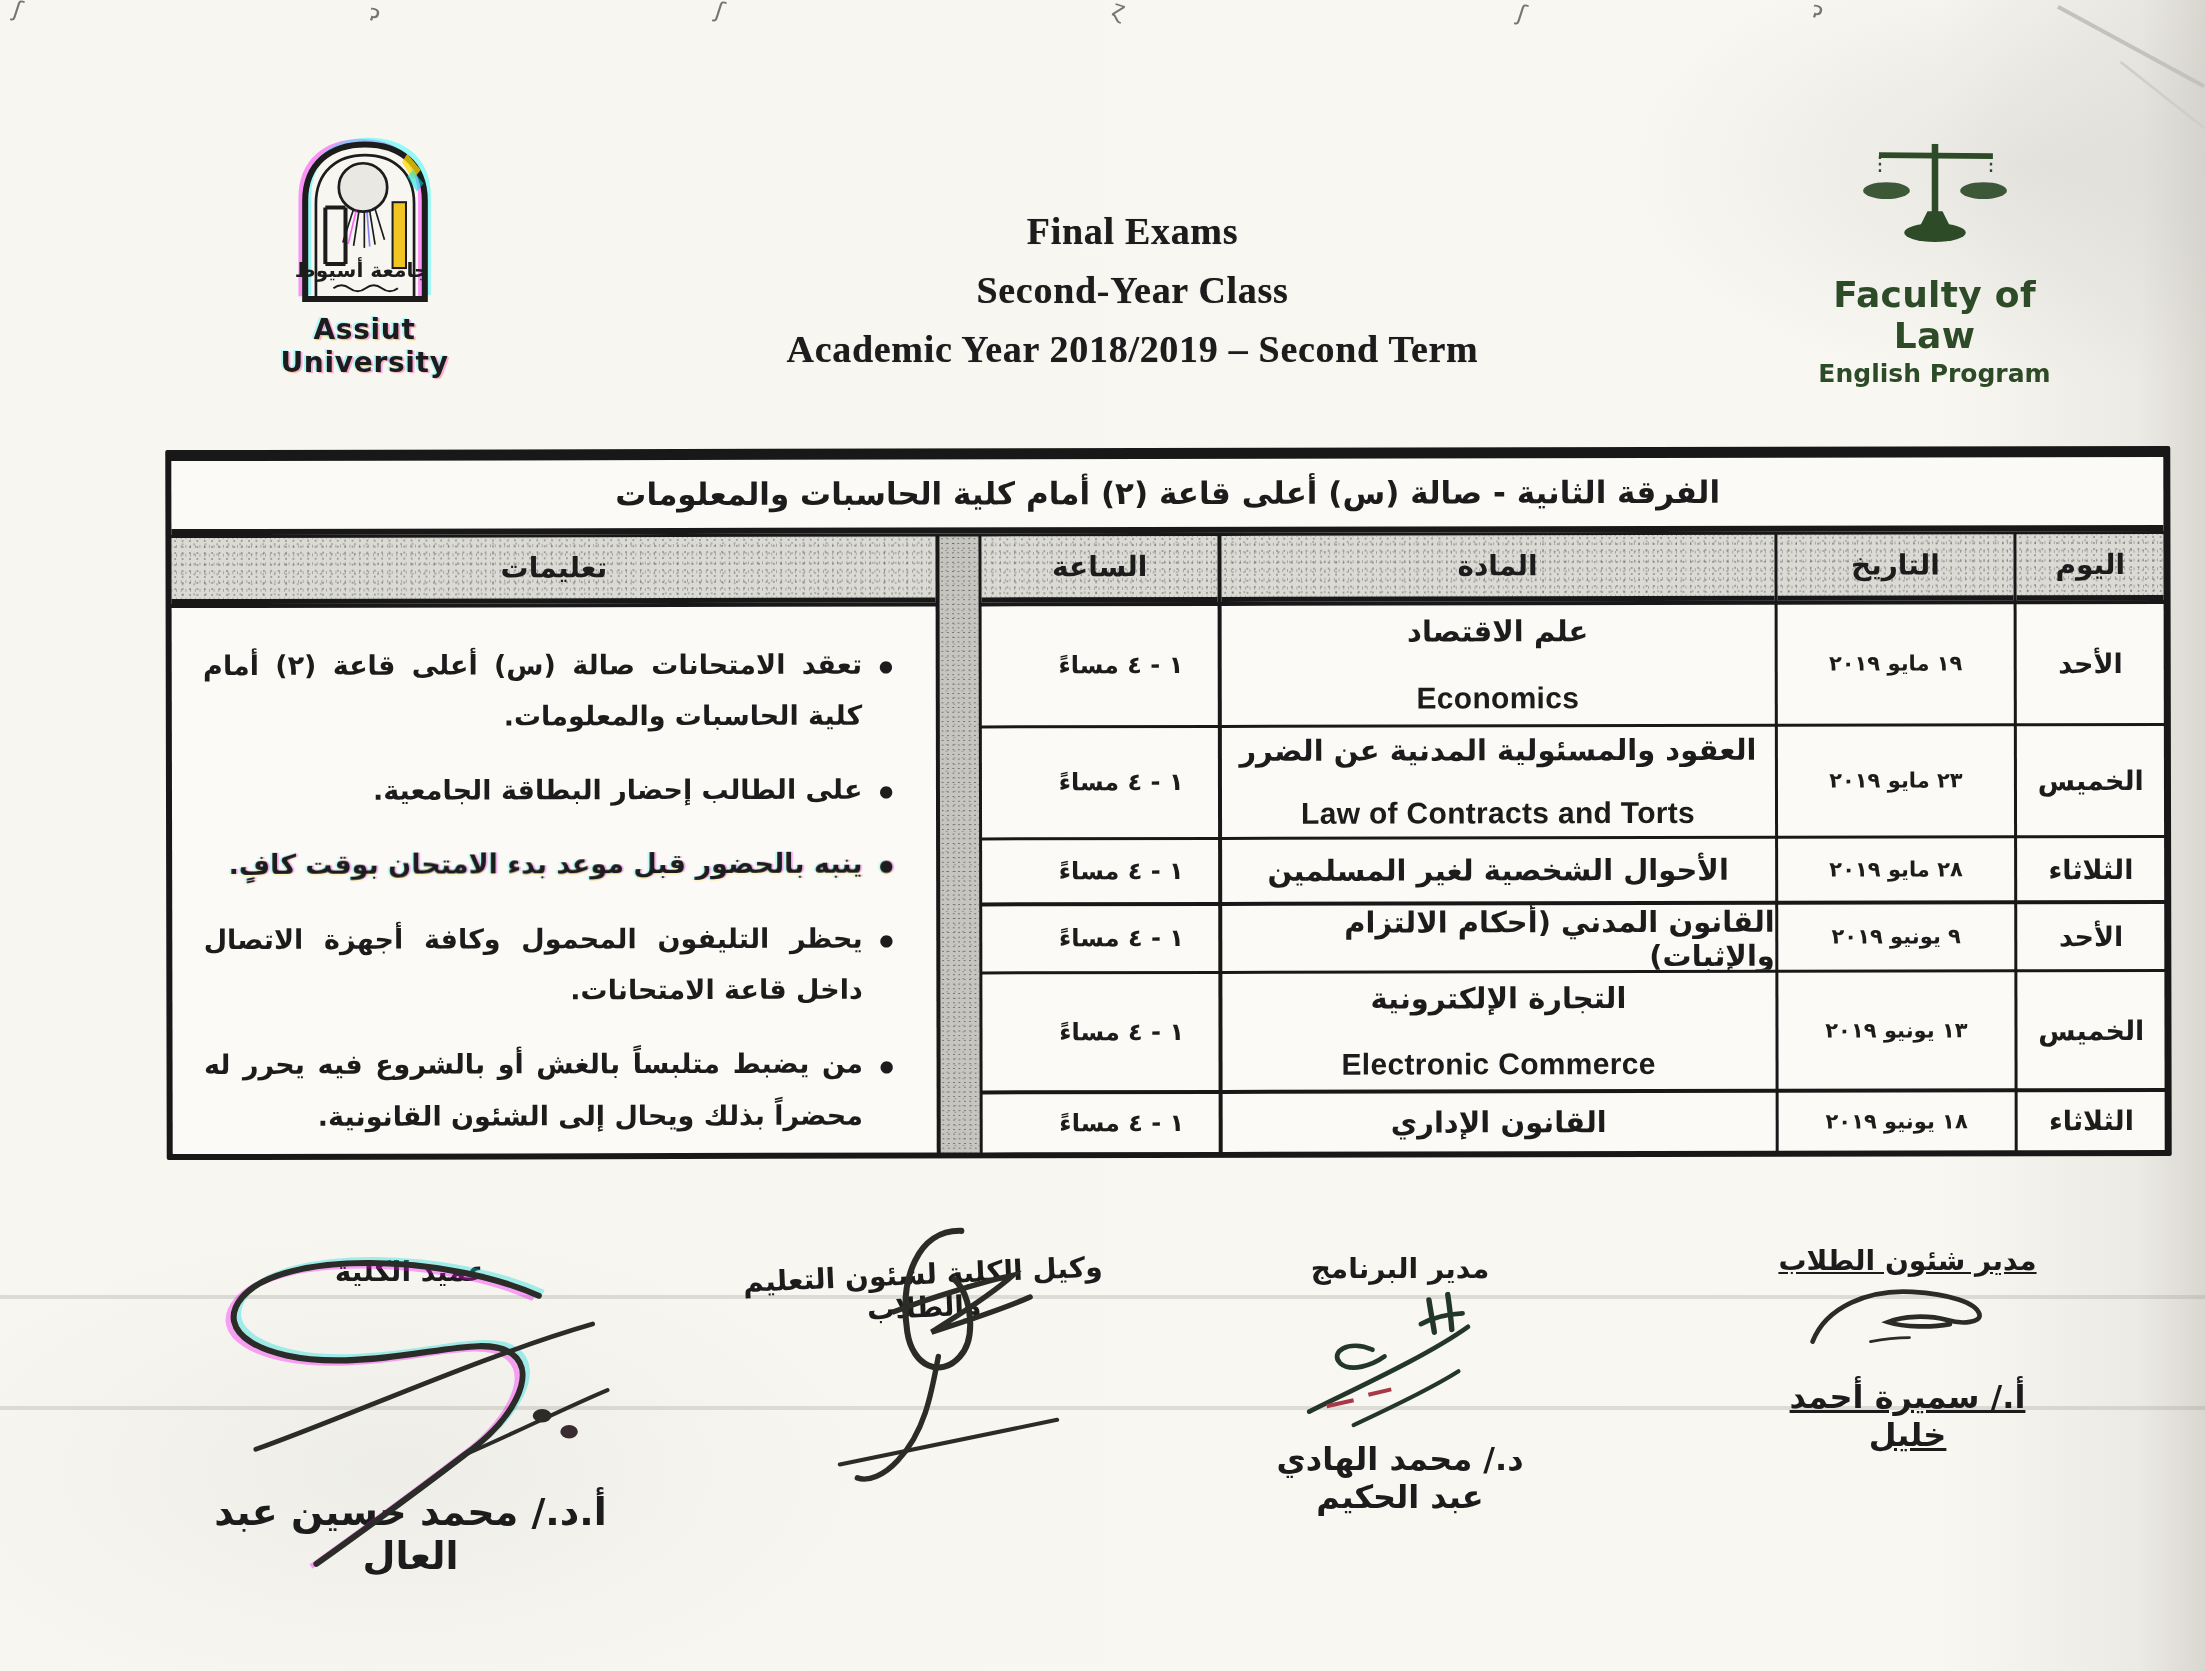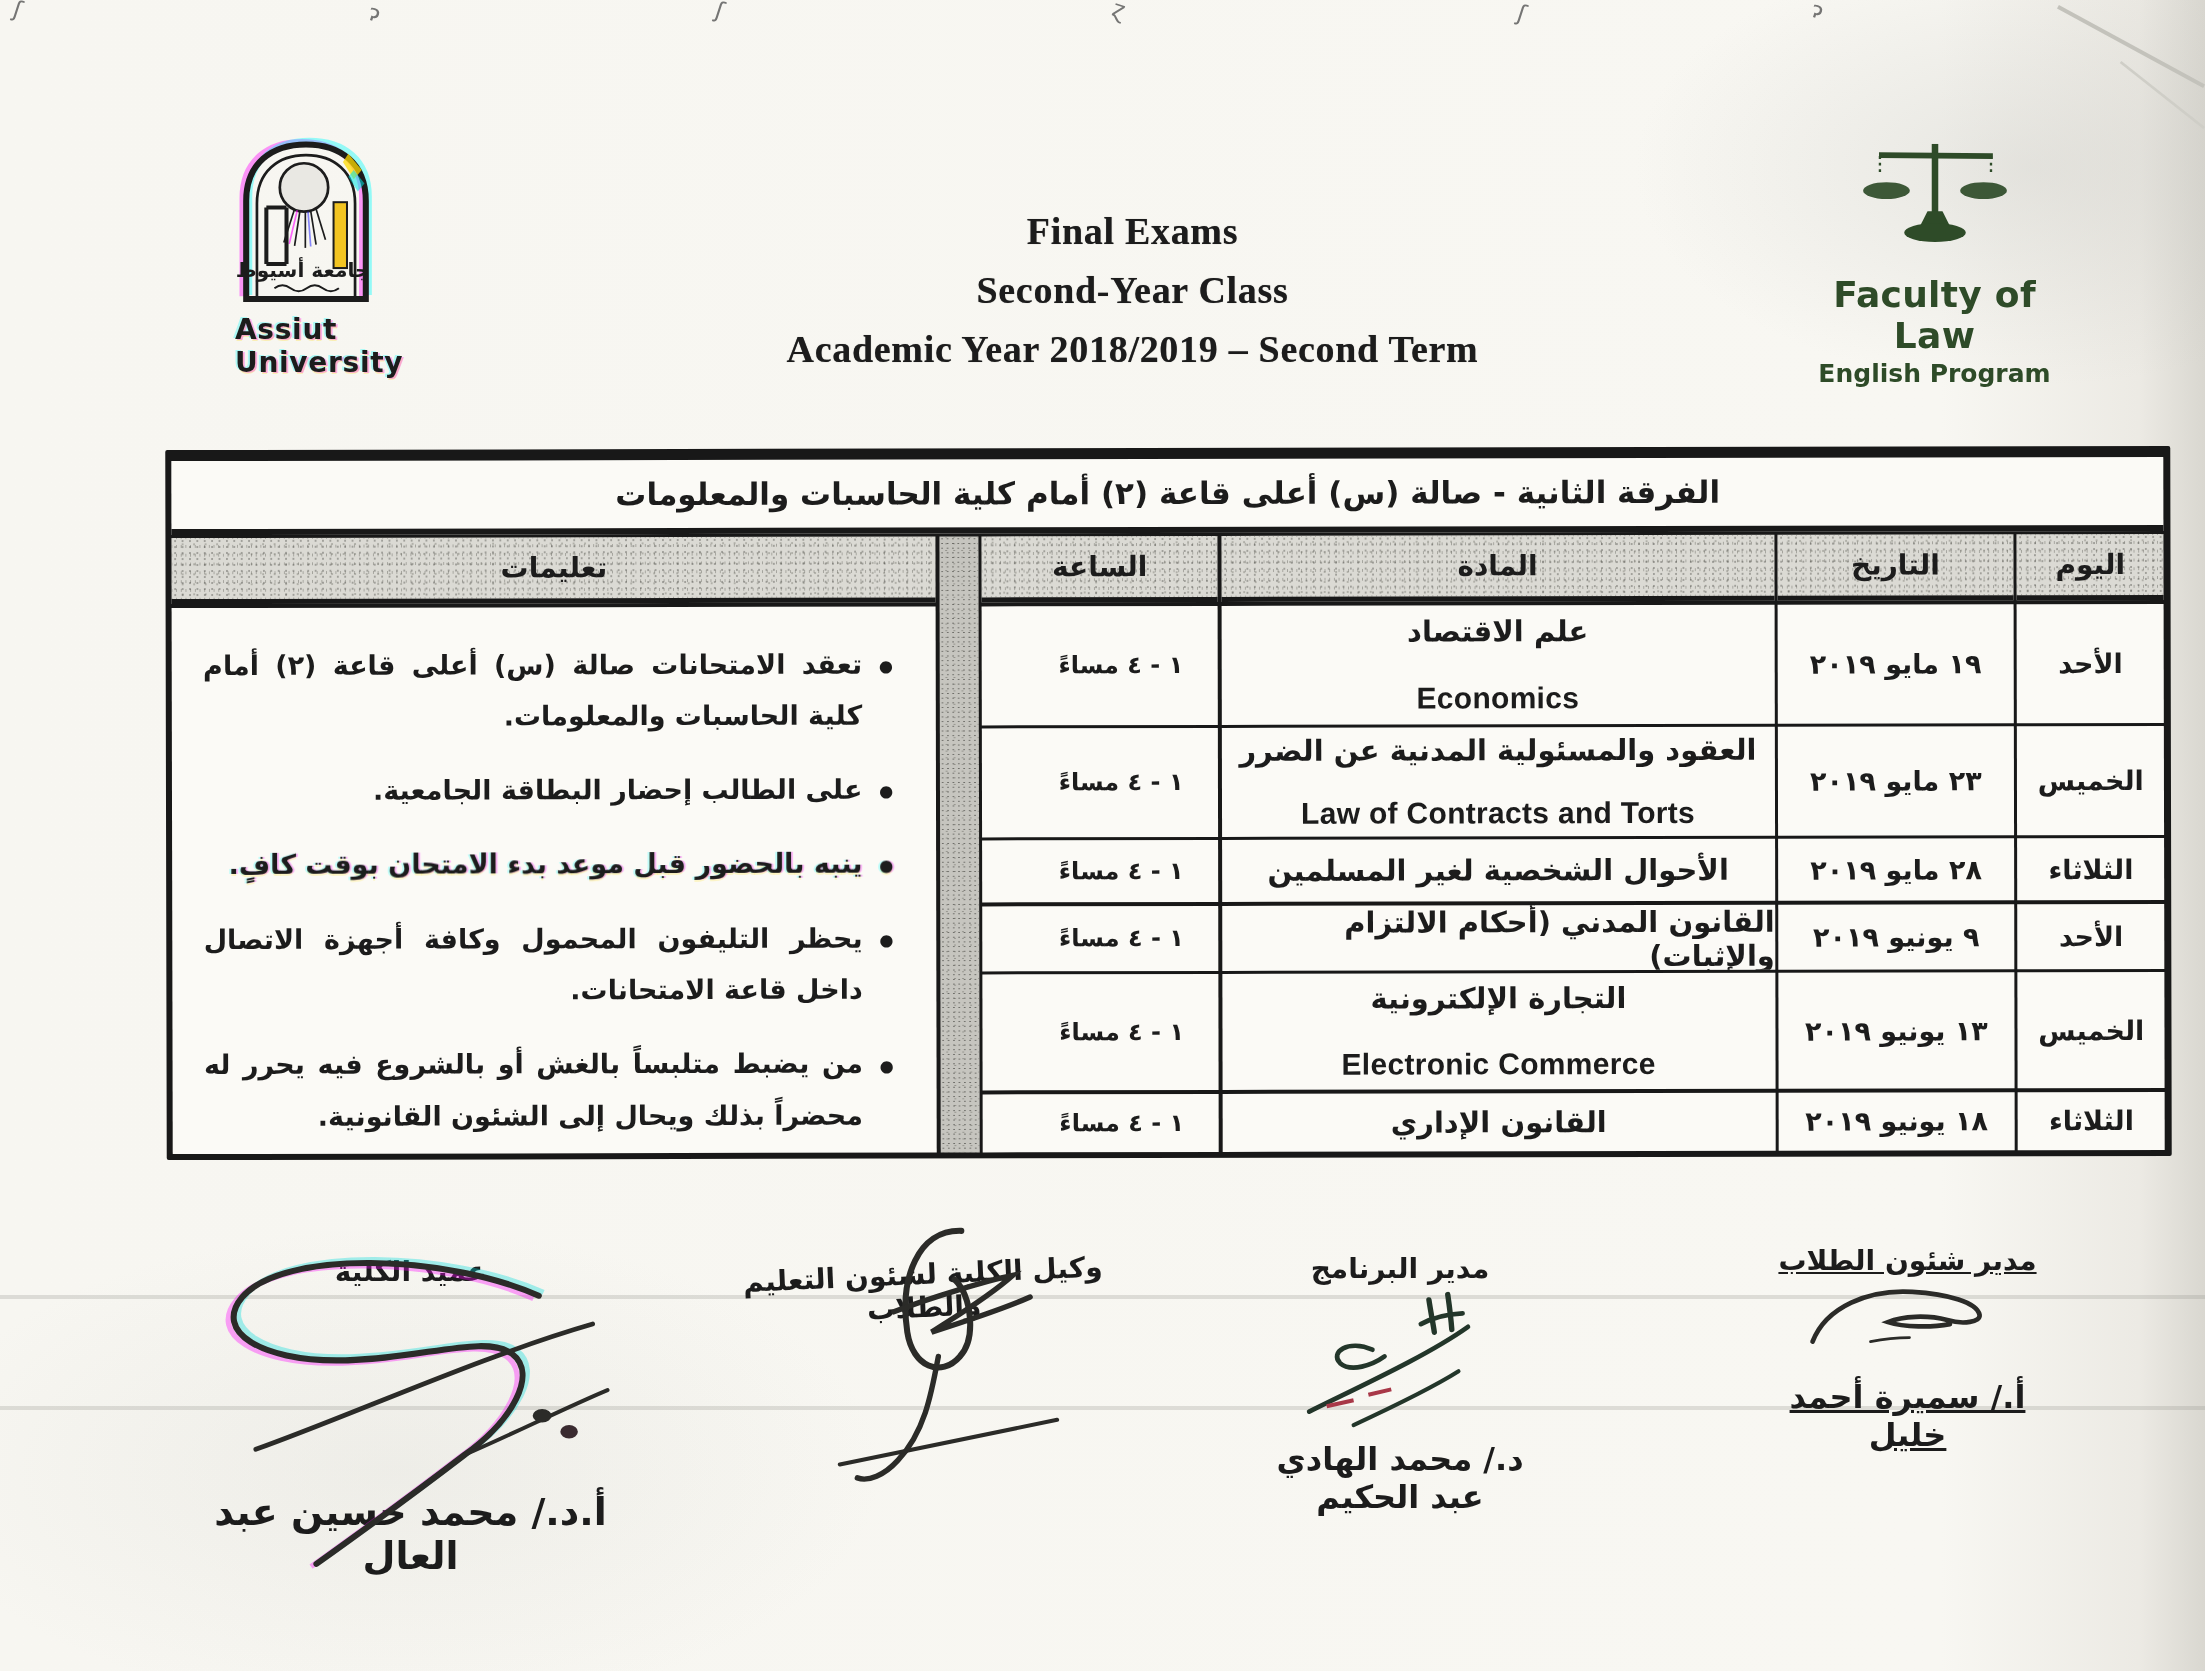--- a/index.html
+++ b/index.html
@@ -16,21 +16,21 @@
   
   .streak{position:absolute;left:0;width:100%;height:4px;background:rgba(150,150,143,.28);}
   .fold-svg{position:absolute;top:0;left:0;}
   .top-mark{position:absolute;color:#555;font-size:23px;transform:rotate(18deg);opacity:.8;}
   .rainbow-smear{
     position:absolute;left:325px;top:536px;width:74px;height:81px;border-radius:9.4px;
     background:repeating-linear-gradient(90deg,rgba(0,255,255,.35) 0 5.4px,rgba(255,0,255,.32) 5.4px 10.8px,rgba(255,230,0,.30) 10.8px 16px,rgba(255,255,255,.1) 16px 20px);
     filter:blur(2px);opacity:.55;
   }
   
-  .uni-block{position:absolute;left:235px;top:135px;width:243px;}
+  .uni-block{position:absolute;left:243px;top:135px;width:243px;text-align:center;}
   .uni-label{margin-top:6.7px;font-size:28px;font-weight:bold;letter-spacing:0.7px;
     text-shadow:2px 0.7px 0 rgba(255,0,255,.28), -2px -0.7px 0 rgba(0,255,255,.30), 1.3px 2px 0 rgba(255,215,0,.25);}
   .title-block{position:absolute;left:681px;top:202px;width:903px;text-align:center;
     font-family:"Liberation Serif","DejaVu Serif",serif;font-weight:bold;}
   .title-line{font-size:38px;line-height:59px;letter-spacing:0.7px;text-shadow:0 0 0.7px rgba(0,0,0,.55);}
   .law-block{position:absolute;left:1793px;top:115px;width:283px;text-align:center;color:#2e4b28;}
   .law-name{font-size:36px;font-weight:bold;margin-top:4px;letter-spacing:0.3px;}
   .law-program{font-size:25px;font-weight:bold;margin-top:2.7px;}
   
   .exam-table{
@@ -61,21 +61,21 @@
     background-size:5.4px 4.7px, 8px 6.7px;}
   .cap{grid-column:1/7;grid-row:1;border-bottom:6.7px solid #181818;font-size:31px;}
   .h-day {grid-column:1;grid-row:2;border-bottom:5.4px solid #181818;font-size:28px;}
   .h-date{grid-column:2;grid-row:2;border-bottom:5.4px solid #181818;font-size:28px;}
   .h-sub {grid-column:3;grid-row:2;border-bottom:5.4px solid #181818;font-size:28px;}
   .h-time{grid-column:4;grid-row:2;border-bottom:5.4px solid #181818;font-size:28px;}
   .h-ins {grid-column:6;grid-row:2;border-bottom:5.4px solid #181818;font-size:28px;}
   .sep   {grid-column:5;grid-row:2/9;}
   .ins   {grid-column:6;grid-row:3/9;align-items:flex-start;justify-content:flex-start;}
   .c-day{grid-column:1;font-size:27px;}
-  .c-date{grid-column:2;font-size:27px;}
+  .c-date{grid-column:2;font-size:21px;}
   .c-sub{grid-column:3;flex-direction:column;justify-content:space-evenly;font-size:29px;}
   .c-time{grid-column:4;font-size:24px;padding-left:42px;}
   .r1{grid-row:3}.r2{grid-row:4}.r3{grid-row:5}.r4{grid-row:6}.r5{grid-row:7}.r6{grid-row:8}
   .sub-en{font-family:"Liberation Sans","DejaVu Sans",sans-serif;direction:ltr;font-size:30px;letter-spacing:0.3px;margin-top:24px;}
   .ins-list{list-style:none;margin:0;padding:32px 35px 13.5px 31px;width:100%;box-sizing:border-box;
     font-size:27px;line-height:1.9;text-align:justify;}
   .ins-list li{position:relative;padding-right:39px;margin-bottom:23px;}
   .ins-list li::before{content:"•";position:absolute;right:4px;top:-2.7px;font-size:35px;}
   .ins-degraded{filter:blur(0.4px);
     text-shadow:2px 0 0 rgba(255,0,255,.25), -2px 0 0 rgba(0,255,255,.25), 0 2px 0 rgba(255,220,0,.2);}

